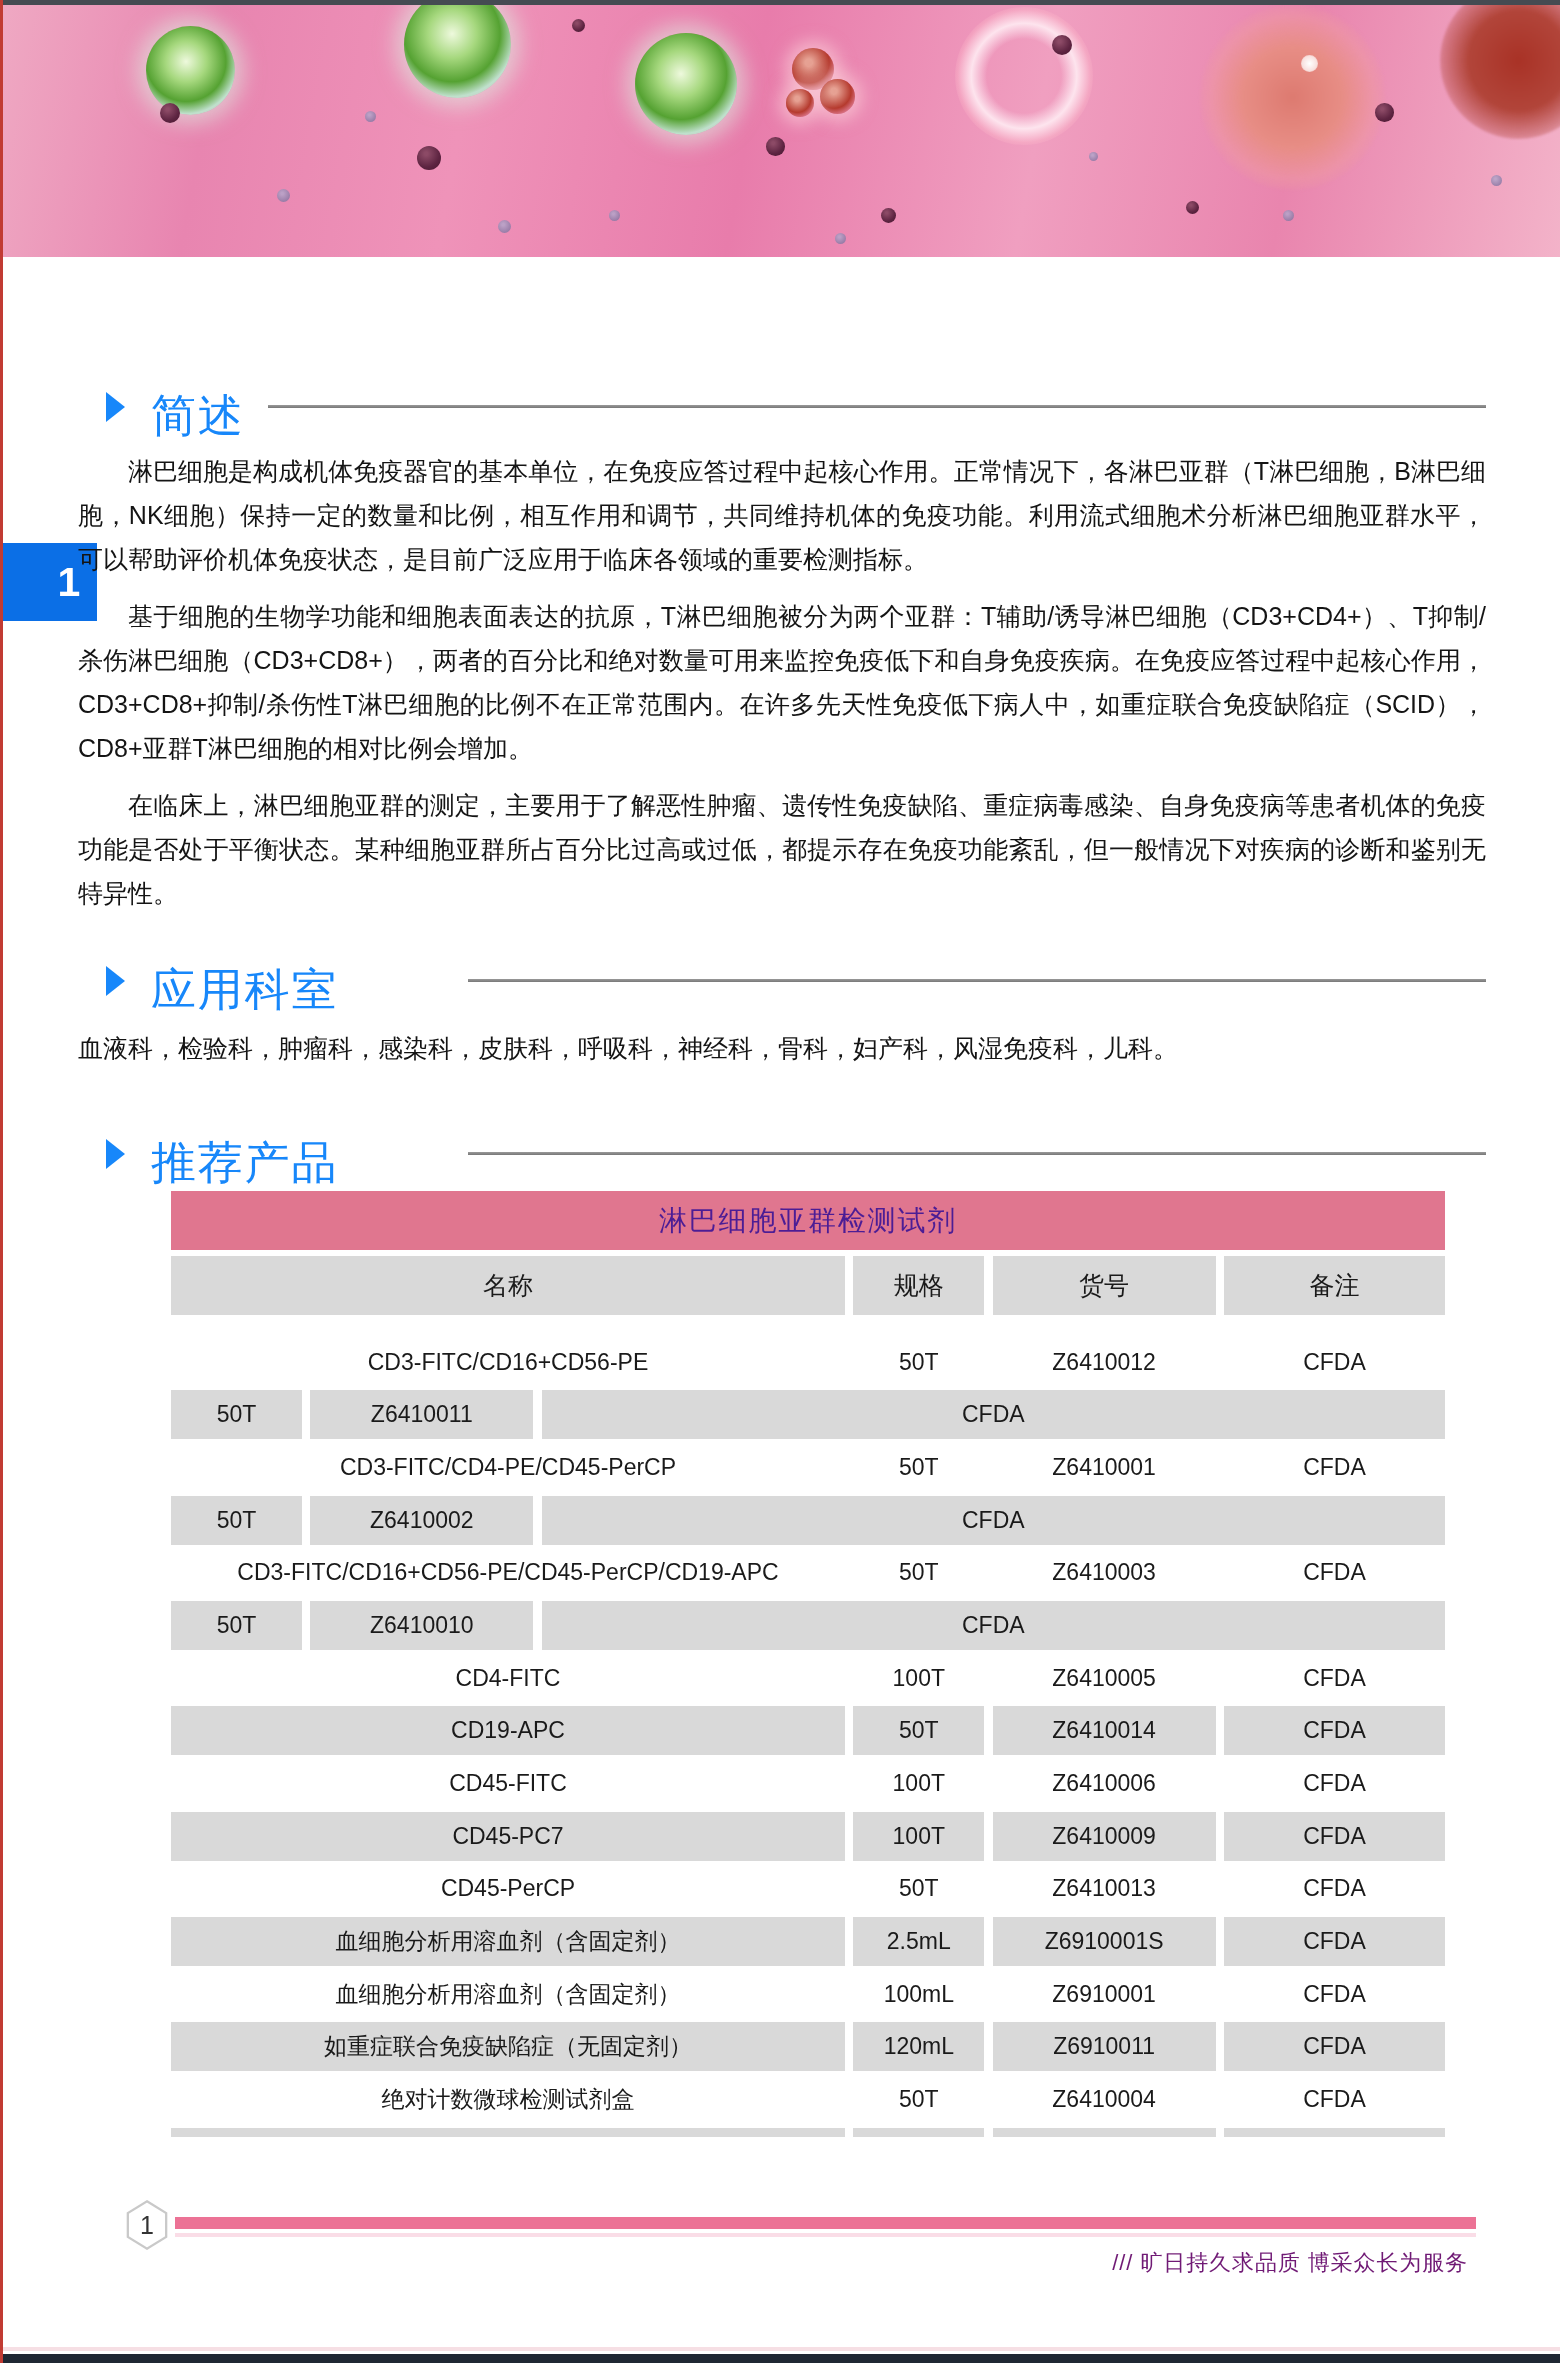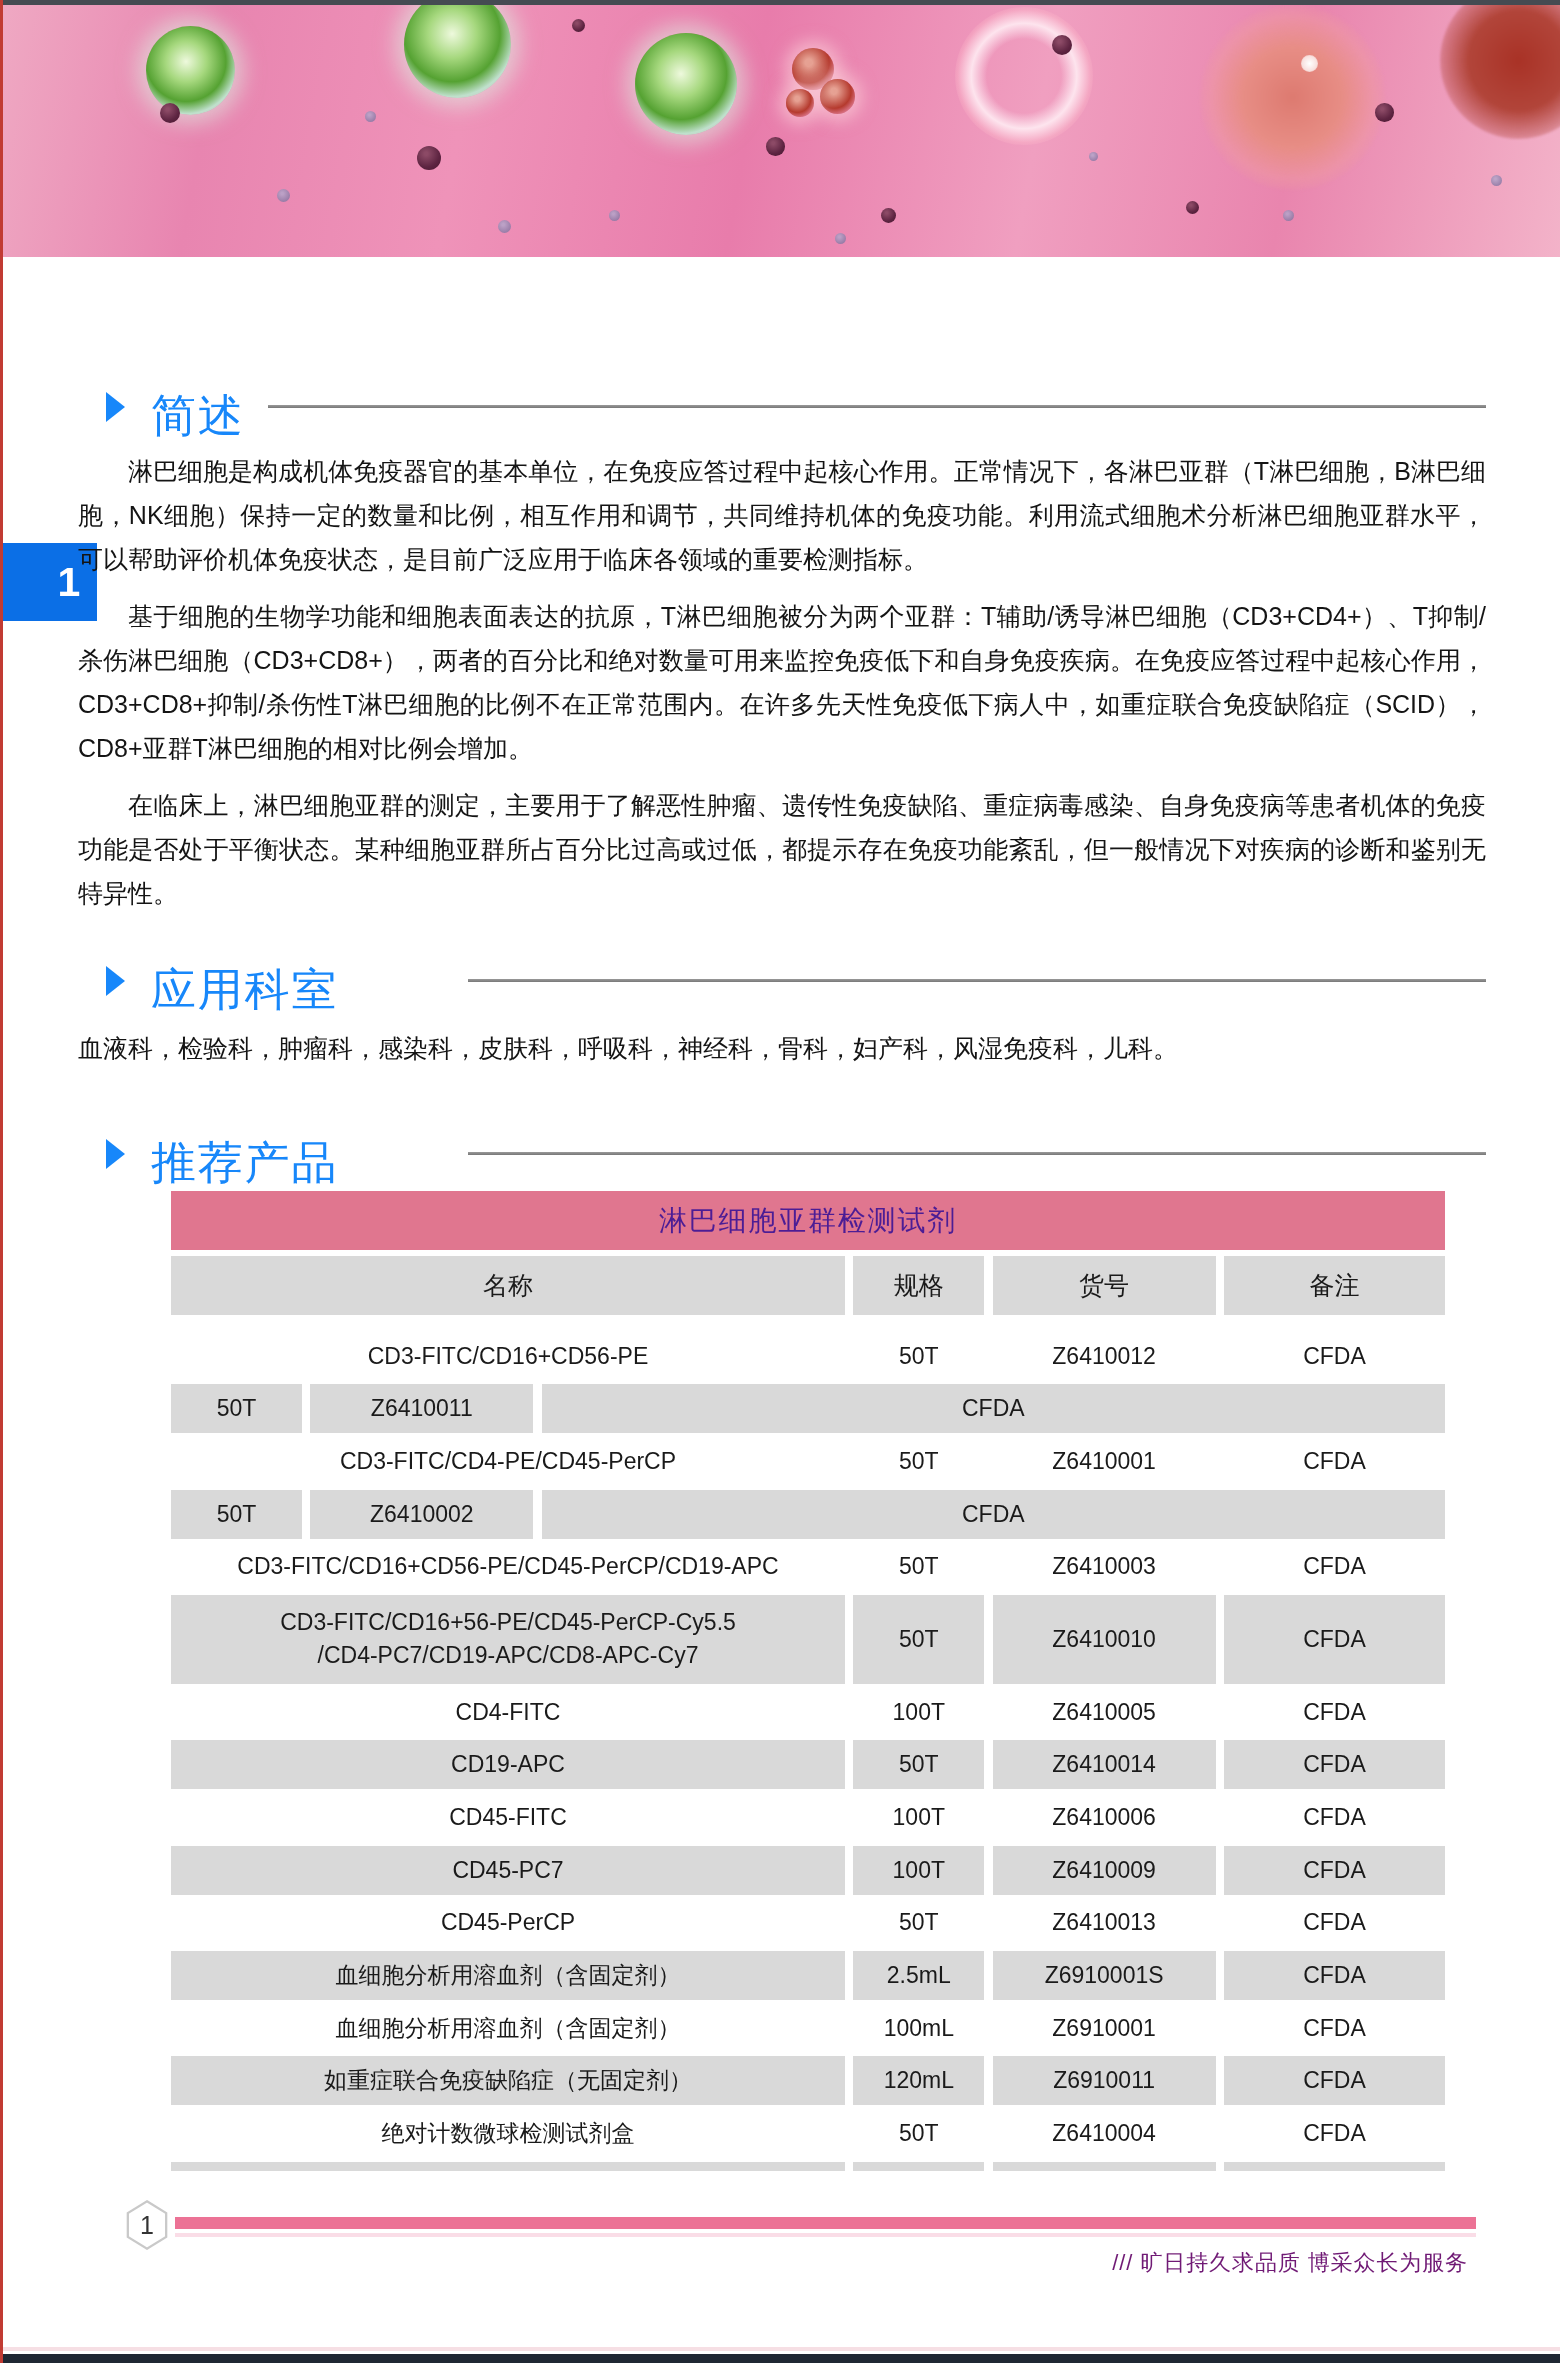--- a/index.html
+++ b/index.html
@@ -61,21 +61,21 @@
   .dept-line{position:absolute;left:78px;top:1030px;width:1408px;font-size:25px;line-height:37px;color:#141414;}
 
   
   .ptable{position:absolute;left:171px;top:1191px;width:1274px;}
   .t-title{height:59px;background:var(--pink);color:#4c1d95;font-size:28px;letter-spacing:1.8px;
     display:flex;align-items:center;justify-content:center;margin-bottom:5.5px;}
   .trow{display:flex;column-gap:8.3px;margin-bottom:3.7px;}
   .trow .cell{display:flex;align-items:center;justify-content:center;text-align:center;
     min-height:49px;font-size:23px;background:#fff;white-space:pre-line;line-height:33px;}
   .trow.head .cell{min-height:59px;font-size:25px;background:var(--gray);}
-  .trow.head{margin-bottom:17px;}
+  .trow.head{margin-bottom:23px;}
   .trow.gray .cell{background:var(--gray);}
   .trow .c0{width:674px;}
   .trow .c1{width:131px;}
   .trow .c2{width:223px;}
   .trow .c3{flex:1;}
   .trow.strip .cell{min-height:9.2px;background:var(--gray);}
 
   
   .hexwrap{position:absolute;left:126px;top:2199px;width:42px;height:52px;}
   .hexwrap svg{display:block;}
@@ -179,22 +179,20 @@
           <div class="cell c2">Z6410002</div>
           <div class="cell c3">CFDA</div>
         </div>
         <div class="trow white">
           <div class="cell c0">CD3-FITC/CD16+CD56-PE/CD45-PerCP/CD19-APC</div>
           <div class="cell c1">50T</div>
           <div class="cell c2">Z6410003</div>
           <div class="cell c3">CFDA</div>
         </div>
         <div class="trow gray">
-          <div class="cell c0" style="min-height: 89px;">CD3-FITC/CD16+56-PE/CD45-PerCP-Cy5.5
-/CD4-PC7/CD19-APC/CD8-APC-Cy7</div>
           <div class="cell c1">50T</div>
           <div class="cell c2">Z6410010</div>
           <div class="cell c3">CFDA</div>
         </div>
         <div class="trow white">
           <div class="cell c0">CD4-FITC</div>
           <div class="cell c1">100T</div>
           <div class="cell c2">Z6410005</div>
           <div class="cell c3">CFDA</div>
         </div>

